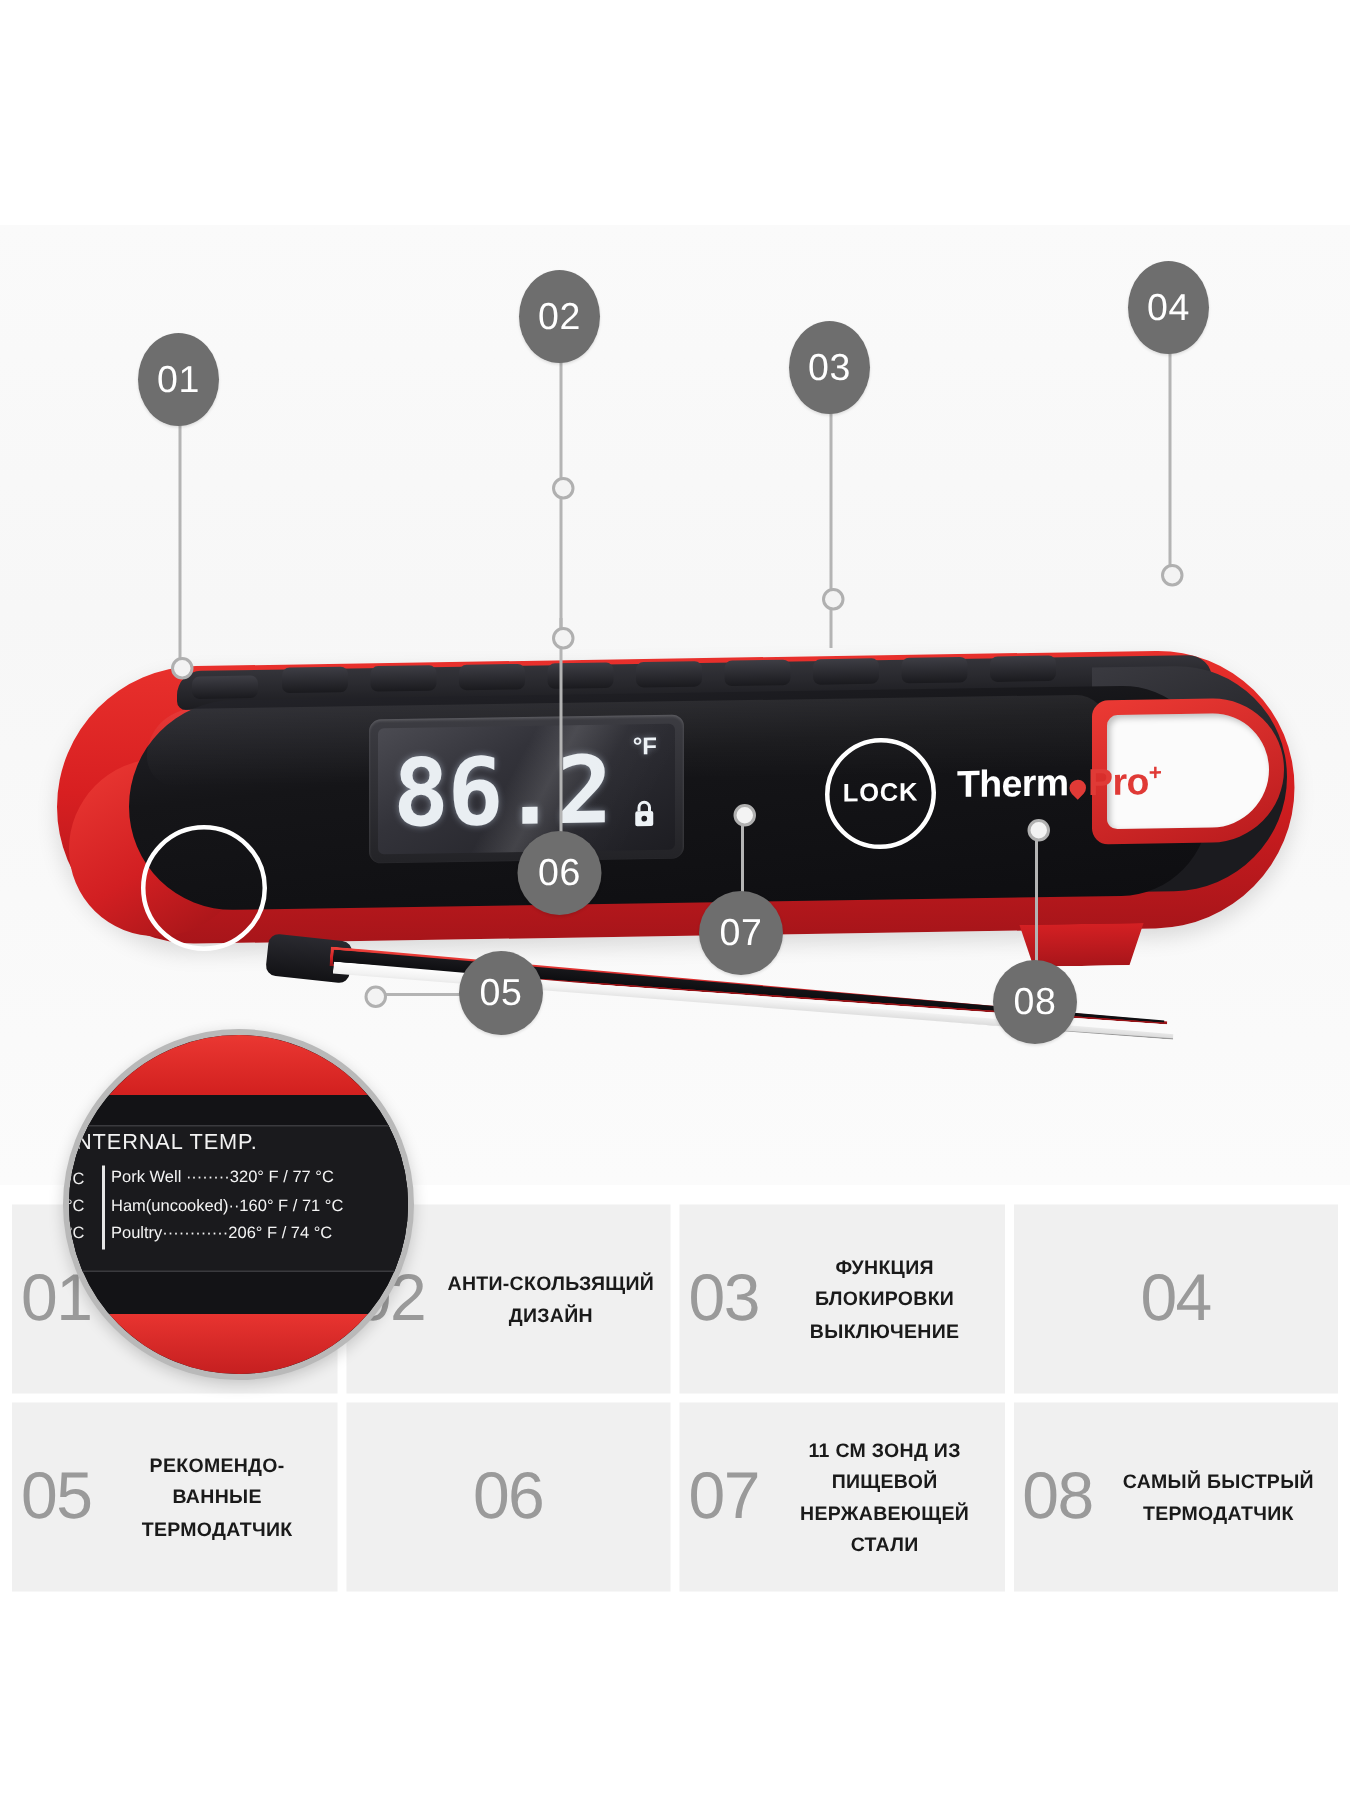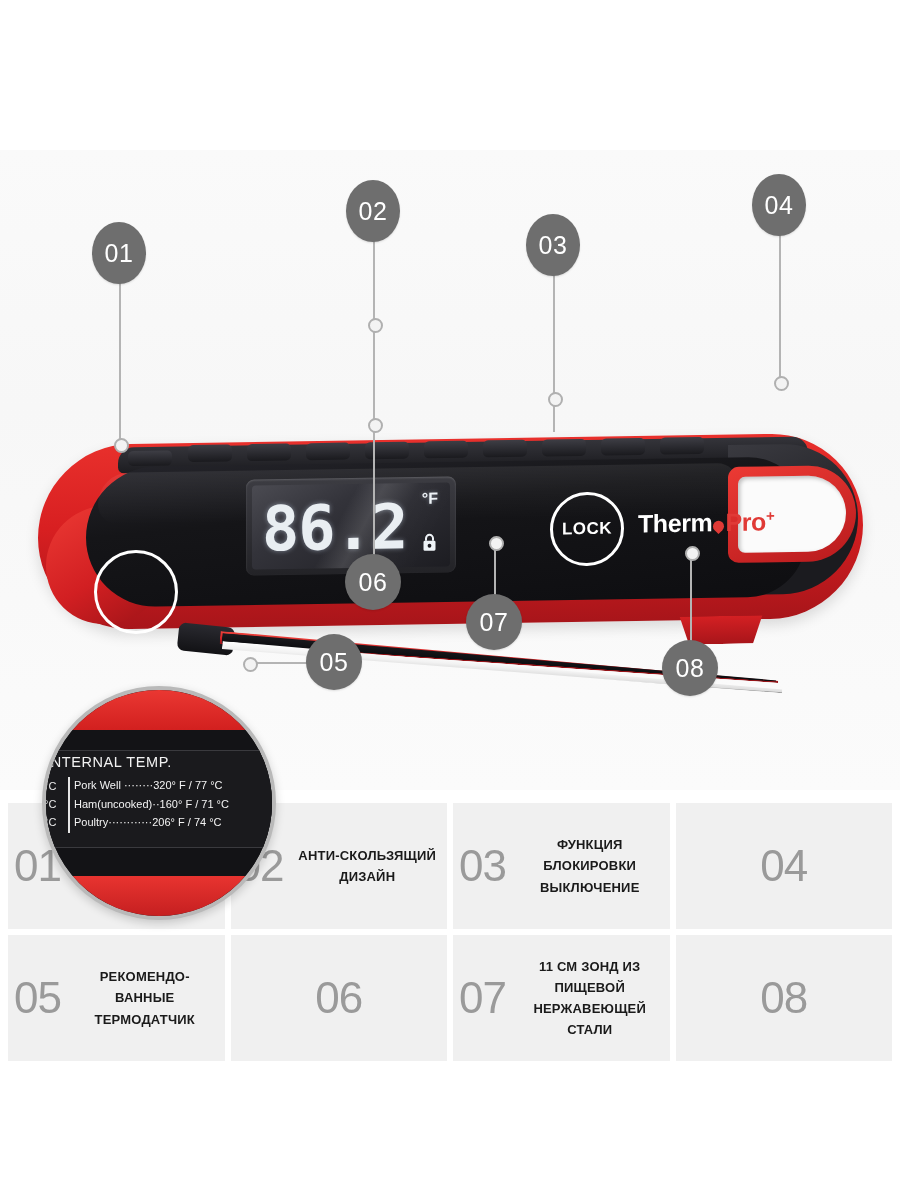--- a/index.html
+++ b/index.html
@@ -401,16 +401,17 @@
     </div>
     <div class="card">
       <span class="card-num">06</span>
     </div>
     <div class="card">
       <span class="card-num">07</span>
       <span class="card-text">11 СМ ЗОНД ИЗ ПИЩЕВОЙ НЕРЖАВЕЮЩЕЙ СТАЛИ</span>
     </div>
     <div class="card">
       <span class="card-num">08</span>
+      <span class="card-text">САМЫЙ БЫСТРЫЙ ТЕРМОДАТЧИК</span>
     </div>
   </div>
 
 </div>
 
 </body></html>

